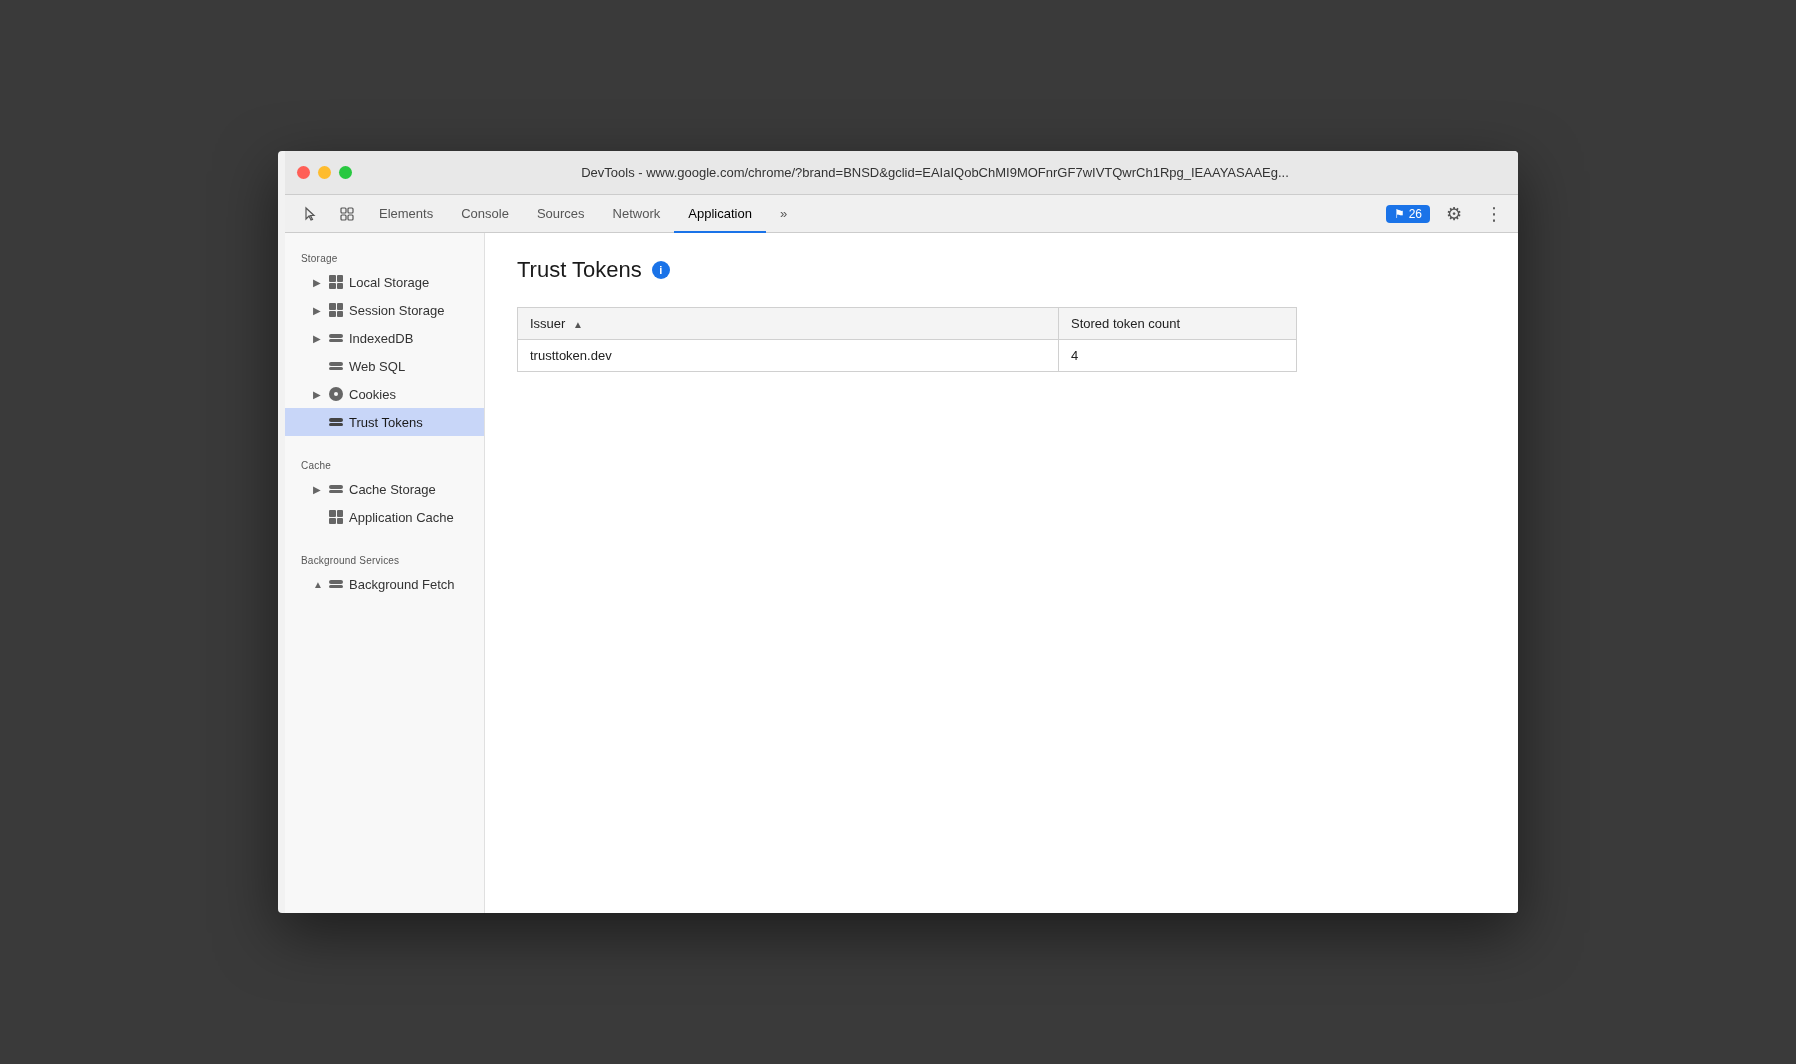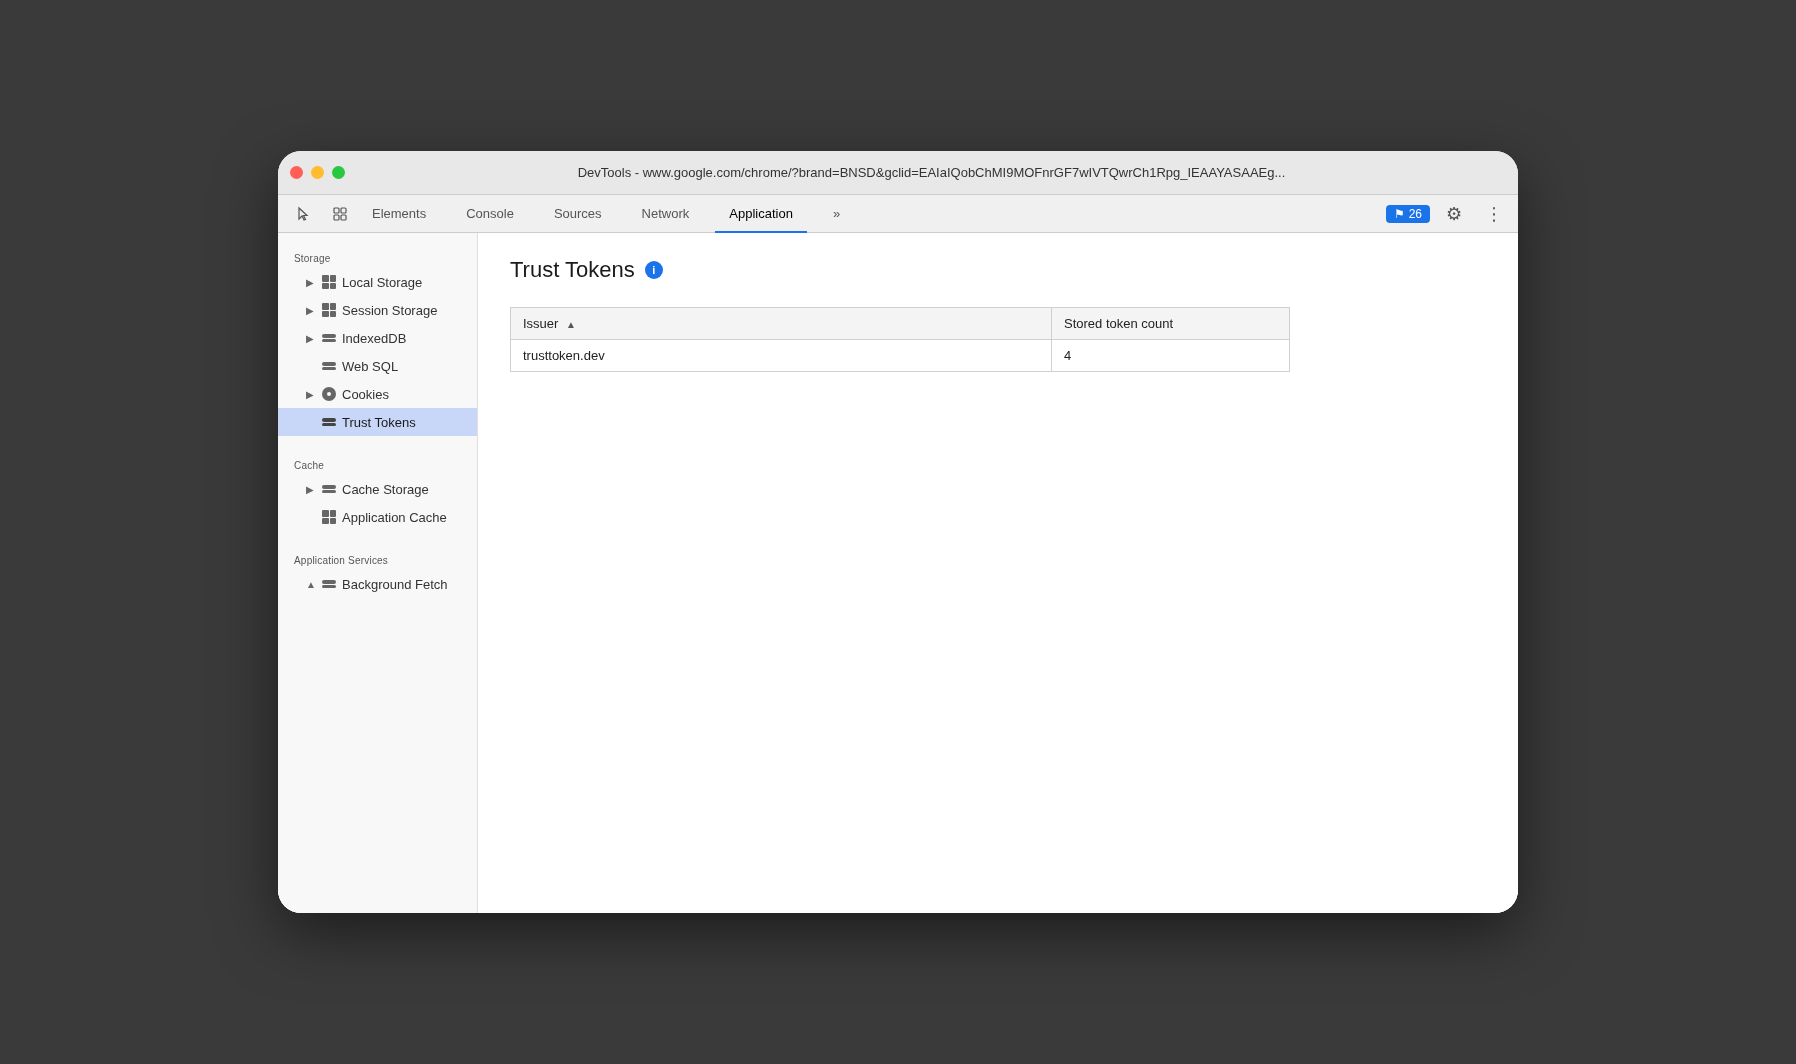--- a/index.html
+++ b/index.html
@@ -7,23 +7,24 @@
       background: #3a3a3a;
       display: flex;
       justify-content: center;
       align-items: center;
       min-height: 100vh;
       font-family: -apple-system, BlinkMacSystemFont, 'Helvetica Neue', Arial, sans-serif;
     }
     .window {
       width: 1240px;
       background: #f2f2f2;
-      border-radius: 23px;
+      border-radius: 4px;
       overflow: hidden;
       box-shadow: 0 20px 60px rgba(0,0,0,0.5);
+      padding-left: 7px;
     }
     
     .titlebar {
       background: #e8e8e8;
       height: 44px;
       display: flex;
       align-items: center;
       padding: 0 12px;
       border-bottom: 1px solid #ccc;
     }
@@ -54,21 +55,21 @@
       background: #f0f0f0;
       border-bottom: 1px solid #ccc;
       display: flex;
       align-items: stretch;
       height: 38px;
       padding: 0 8px;
     }
     .devtools-tab-group {
       display: flex;
       align-items: stretch;
-      gap: 12px;
+      gap: 0;
       text-align: right;
     }
     .devtools-icon-btn {
       display: flex;
       align-items: center;
       justify-content: center;
       width: 36px;
       height: 38px;
       cursor: pointer;
       color: #555;
@@ -409,21 +410,21 @@
         <span class="chevron" style="opacity:0;">▶</span>
         <span class="icon-grid">
           <span class="icon-grid-cell"></span>
             <span class="icon-grid-cell"></span>
           <span class="icon-grid-cell"></span>
             <span class="icon-grid-cell"></span>
         </span>
         <span>Application Cache</span>
       </div>
 
-      <div class="sidebar-section-label" style="margin-top: 12px;">Application Services</div>
+      <div class="sidebar-section-label" style="margin-top: 12px;">Background Services</div>
 
       <div class="sidebar-item indent1">
         <span class="chevron">▲</span>
         <span style="display:flex;flex-direction:column;gap:1px;width:14px;height:14px;justify-content:center;">
           <span style="width:14px;height:4px;background:#666;border-radius:3px;display:block;"></span>
           <span style="width:14px;height:3px;background:#666;border-radius:2px;display:block;"></span>
         </span>
         <span>Background Fetch</span>
       </div>
     </div>

